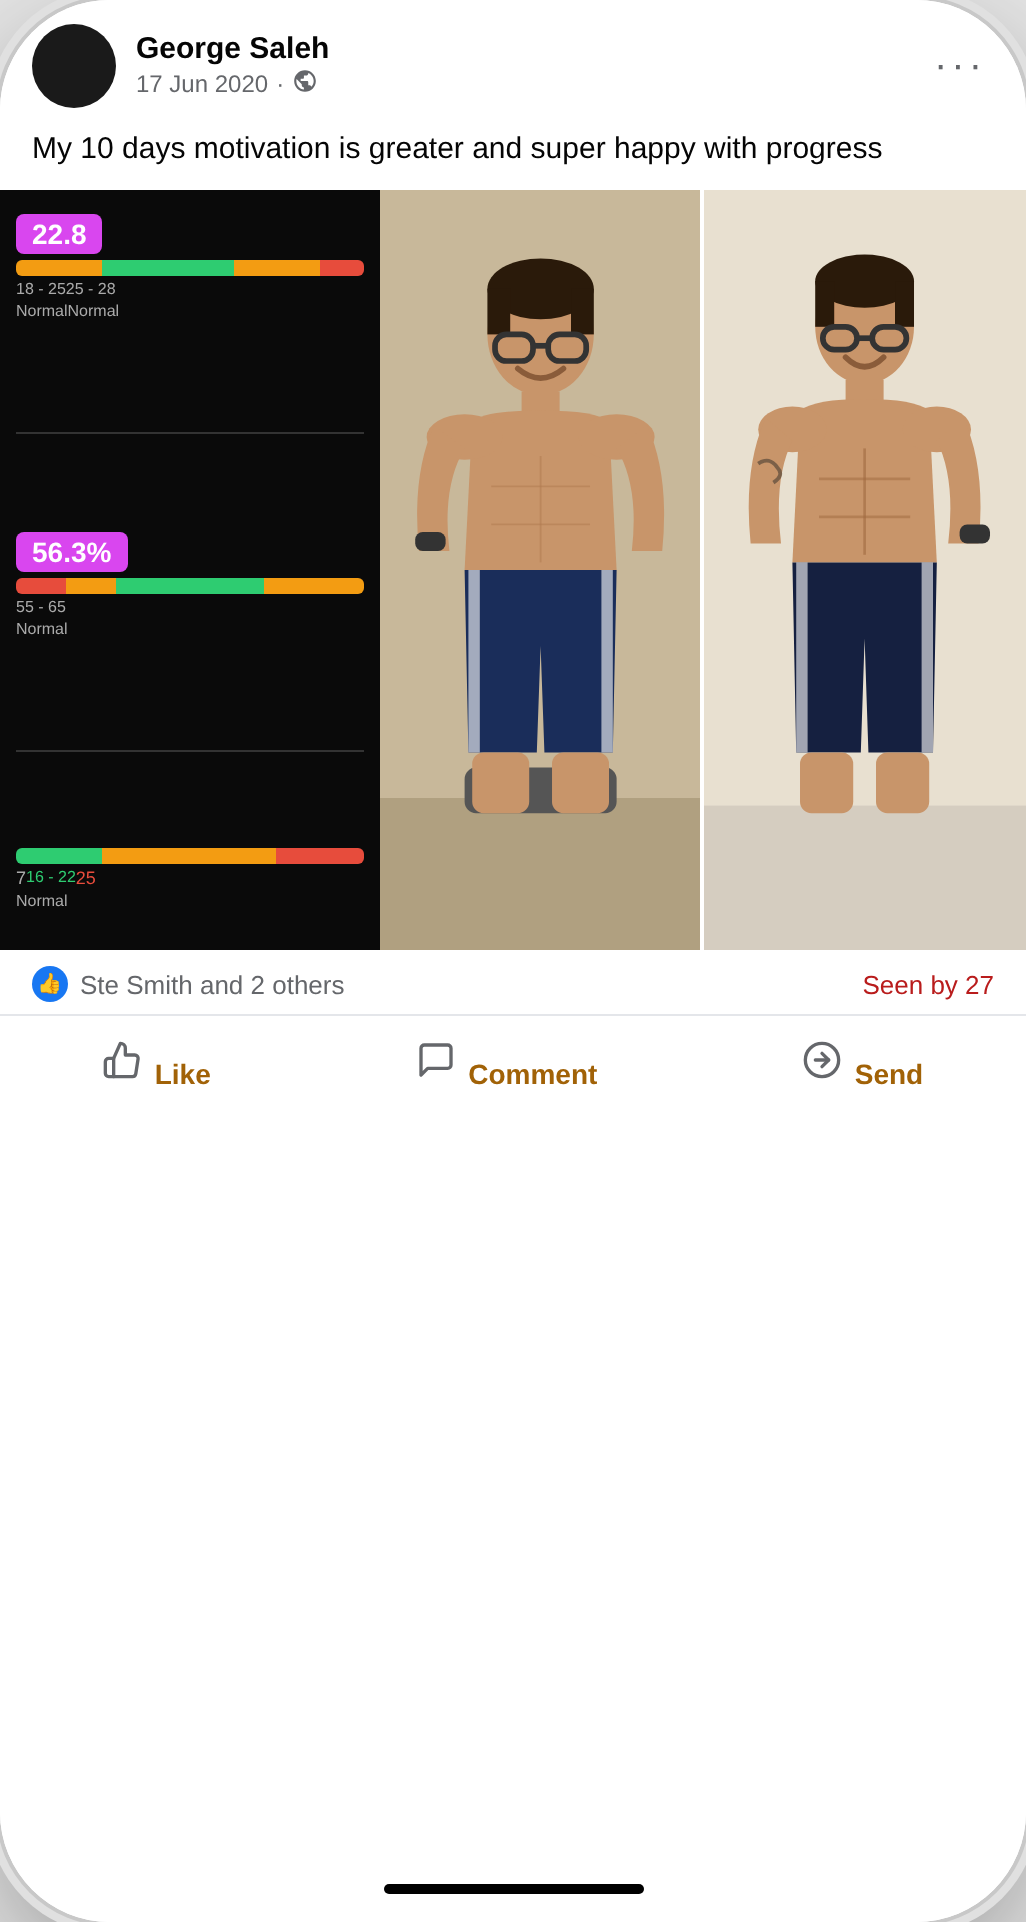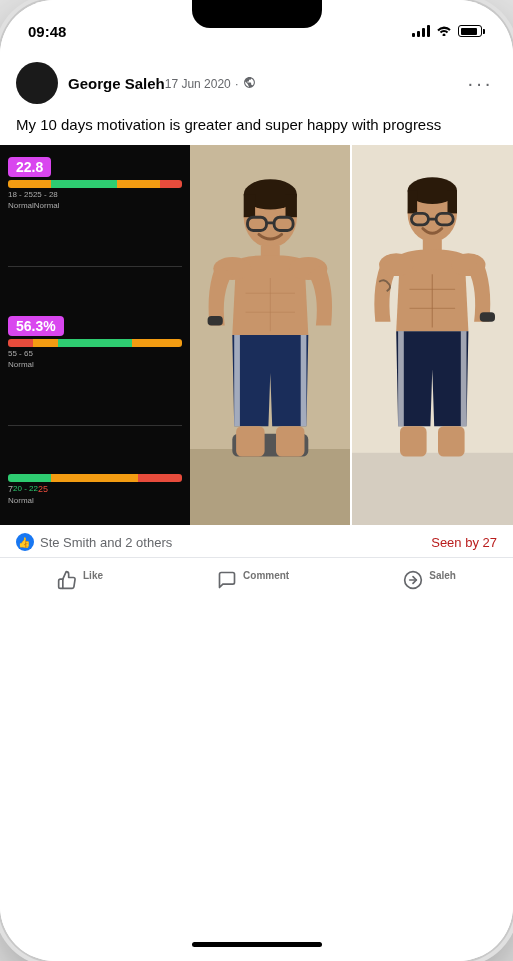--- a/index.html
+++ b/index.html
@@ -149,21 +149,21 @@
     .avatar {
       width: 42px;
       height: 42px;
       border-radius: 50%;
       background: #1a1a1a;
       flex-shrink: 0;
     }
 
     .author-info {
       display: flex;
-      flex-direction: row;
+      flex-direction: column;
     }
 
     .author-name {
       font-size: 15px;
       font-weight: 600;
       color: #050505;
     }
 
     .post-meta {
       font-size: 12px;
@@ -334,28 +334,28 @@
 
     
     .post-actions {
       display: flex;
       justify-content: space-around;
       padding: 4px 0 8px;
     }
 
     .action-btn {
       display: flex;
-      align-items: flex-start;
+      align-items: flex-end;
       gap: 6px;
       padding: 8px 16px;
       border-radius: 8px;
       cursor: pointer;
-      font-size: 10px;
+      font-size: 14px;
       font-weight: 600;
-      color: #737373;
+      color: #a16207;
       background: transparent;
       border: none;
     }
 
     .action-icon {
       font-size: 18px;
     }
 
     
     .home-indicator {
@@ -379,43 +379,20 @@
       height: 1px;
       background: #333;
       margin: 6px 0;
     }
   </style>
 </head>
 <body>
 
 <div class="phone-frame">
 
-  <div class="status-bar">
-    <div class="status-bar-notch"></div>
-    <span class="status-time">09:48</span>
-    <div class="status-icons">
-      <div class="signal-bars">
-        <span style="height:4px"></span>
-        <span style="height:6px"></span>
-        <span style="height:9px"></span>
-        <span style="height:12px"></span>
-      </div>
-      <span class="wifi-icon">
-        <svg width="16" height="12" viewBox="0 0 16 12">
-          <path d="M8 9.5a1.5 1.5 0 1 1 0 3 1.5 1.5 0 0 1 0-3zm0-3.5a6 6 0 0 1 4.24 1.76l-1.41 1.41A4 4 0 0 0 8 8a4 4 0 0 0-2.83 1.17L3.76 7.76A6 6 0 0 1 8 6zm0-3.5a9.5 9.5 0 0 1 6.72 2.78l-1.41 1.41A7.5 7.5 0 0 0 8 5a7.5 7.5 0 0 0-5.31 2.19L1.28 5.78A9.5 9.5 0 0 1 8 2.5z" fill="#000"></path>
-        </svg>
-      </span>
-      <div class="battery-icon">
-        <div class="battery-body">
-          <div class="battery-fill"></div>
-        </div>
-        <div class="battery-tip"></div>
-      </div>
-    </div>
-  </div>
 
   <div class="content">
     <div class="post-card">
 
       <div class="post-header">
         <div class="post-author">
           <div class="avatar"></div>
           <div class="author-info">
             <span class="author-name">George Saleh</span>
             <div class="post-meta">
@@ -477,21 +454,21 @@
           <div class="stats-divider"></div>
 
           <div class="stat-block">
             <div class="bar-row">
               <div class="bar-seg" style="flex:1; background:#2ecc71;"></div>
               <div class="bar-seg" style="flex:2; background:#f39c12;"></div>
               <div class="bar-seg" style="flex:1; background:#e74c3c;"></div>
             </div>
             <div class="bar-label-row">
               <span class="bar-label" style="color:#aaa;font-size:9px;">7</span>
-              <span class="bar-label" style="color:#2ecc71;font-size:8px;">20 - 22</span>
+              <span class="bar-label" style="color:#2ecc71;font-size:8px;">16 - 22</span>
               <span class="bar-label" style="color:#e74c3c;font-size:9px;">25</span>
             </div>
             <div class="bar-label-row">
               <span class="range-label">Normal</span>
             </div>
           </div>
 
         </div>
 
         <div class="photos-right">
@@ -626,21 +603,21 @@
         </button>
 
         <button class="action-btn">
           <span class="action-icon">
             <svg width="20" height="20" viewBox="0 0 24 24" fill="none" stroke="#65676b" stroke-width="2" stroke-linecap="round" stroke-linejoin="round">
               <circle cx="12" cy="12" r="10"></circle>
               <polyline points="12 8 16 12 12 16"></polyline>
               <line x1="8" y1="12" x2="16" y2="12"></line>
             </svg>
           </span>
-          <span>Saleh</span>
+          <span>Send</span>
         </button>
       </div>
 
     </div>
   </div>
 
   <div class="home-indicator">
     <div class="home-bar"></div>
   </div>
 

